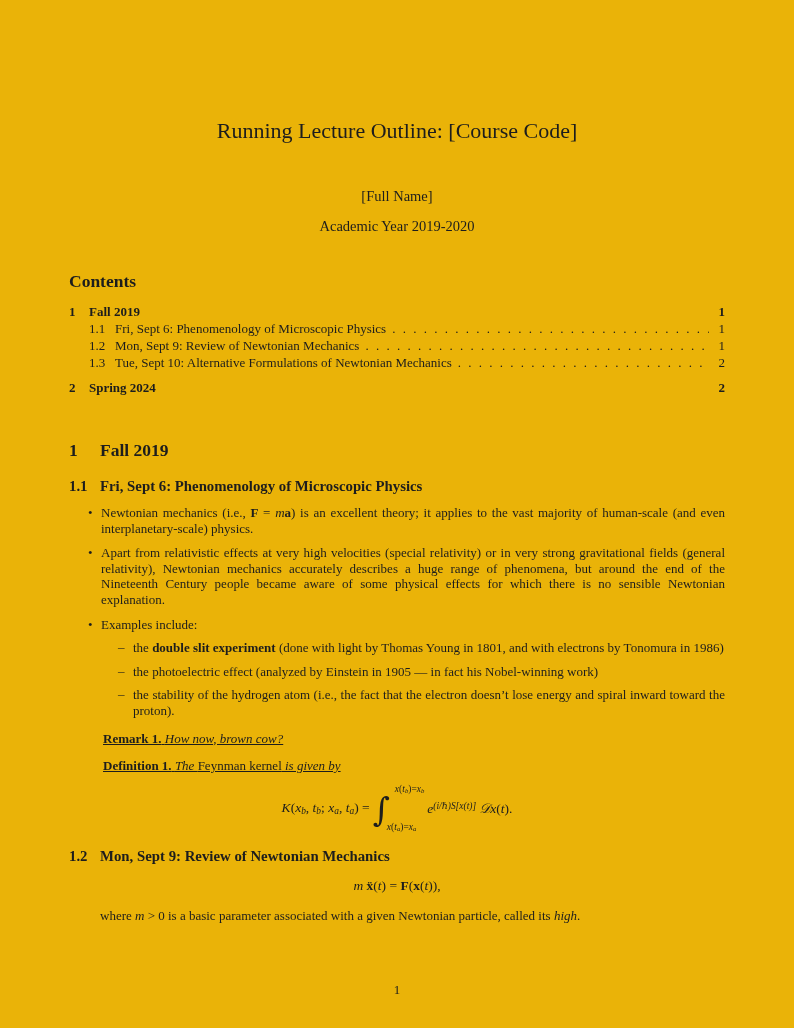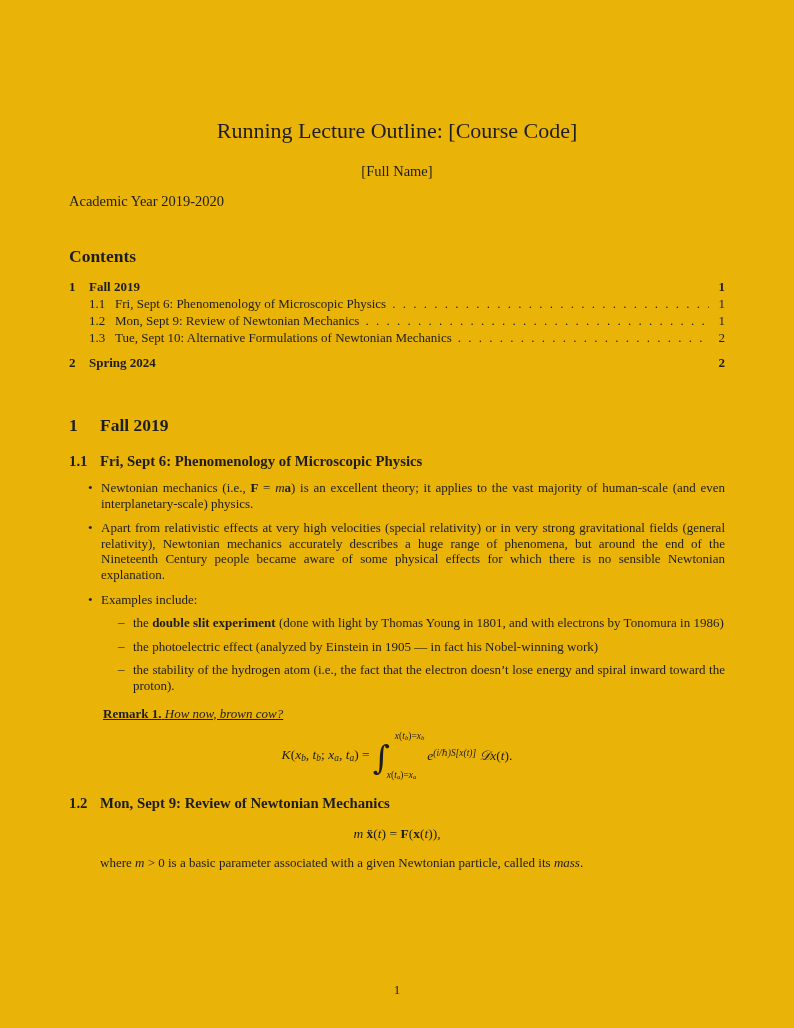--- a/index.html
+++ b/index.html
@@ -12,22 +12,22 @@
     font-family:"Liberation Serif","DejaVu Serif",serif;
     font-size:13px;
     line-height:1.2;
     box-sizing:border-box;
     padding:118px 69px 0 69px;
     overflow:hidden;
   }
 
   
   .doc-title  { text-align:center; font-size:22px; line-height:1.15; }
-  .doc-author { text-align:center; font-size:14.5px; margin-top:20px; }
-  .doc-date   { text-align:left; font-size:14.5px; margin-top:12px; }
+  .doc-author { text-align:center; font-size:14.5px; margin-top:45px; }
+  .doc-date   { text-align:center; font-size:14.5px; margin-top:12px; }
 
   
   .contents-heading { font-size:17.5px; font-weight:bold; margin-top:36px; }
   .toc { margin-top:12px; }
   .toc-row { display:flex; align-items:baseline; line-height:1.18; }
   .toc-row.l1 { font-weight:bold; margin-top:6px; }
   .toc-row.l2 { padding-left:20px; margin-top:1.5px; }
   .l1 .toc-num { width:20px; flex:none; }
   .l2 .toc-num { width:26px; flex:none; }
   .toc-label { flex:none; }
@@ -142,20 +142,24 @@
       <div class="subitem"><span>the photoelectric effect (analyzed by Einstein in 1905 — in fact his Nobel-winning work)</span></div>
       <div class="subitem"><span>the stability of the hydrogen atom (i.e., the fact that the electron doesn’t lose energy and spiral inward toward the proton).</span></div>
     </div>
   </div>
 
   <div class="thm">
     <span class="thm-label">Remark 1.</span>
     <span><span class="run-i">How now, brown cow?</span></span>
   </div>
 
+  <div class="thm">
+    <span class="thm-label">Definition 1.</span>
+    <span><span class="run-i">The </span><span>Feynman kernel</span><span class="run-i"> is given by</span></span>
+  </div>
 
   <div class="display-math">
     <span class="math-row">
       <span><span class="run-i">K</span><span>(</span><span class="run-i">x</span><span class="run-isub">b</span><span>, </span><span class="run-i">t</span><span class="run-isub">b</span><span>; </span><span class="run-i">x</span><span class="run-isub">a</span><span>, </span><span class="run-i">t</span><span class="run-isub">a</span><span>) = </span></span>
       <span class="int-sign">∫</span>
       <span class="int-limits">
         <span class="int-upper"><span class="run-i">x</span><span>(</span><span class="run-i">t</span><span class="run-isub">b</span><span>)=</span><span class="run-i">x</span><span class="run-isub">b</span></span>
         <span class="int-lower"><span class="run-i">x</span><span>(</span><span class="run-i">t</span><span class="run-isub">a</span><span>)=</span><span class="run-i">x</span><span class="run-isub">a</span></span>
       </span>
       <span><span class="run-i">e</span><span class="run-isup">(i/ℏ)S[x(t)]</span><span> </span><span class="run-scr">𝒟</span><span class="run-i">x</span><span>(</span><span class="run-i">t</span><span>).</span></span>
@@ -163,17 +167,17 @@
   </div>
 
   <div class="subsec-heading">
     <span class="sec-num">1.2</span>
     <span>Mon, Sept 9: Review of Newtonian Mechanics</span>
   </div>
 
 
   <div class="display-math"><span class="run-i">m</span><span> </span><span class="run-b">ẍ</span><span>(</span><span class="run-i">t</span><span>) = </span><span class="run-b">F</span><span>(</span><span class="run-b">x</span><span>(</span><span class="run-i">t</span><span>)),</span></div>
 
-  <div class="para"><span>where </span><span class="run-i">m</span><span> &gt; 0 is a basic parameter associated with a given Newtonian particle, called its </span><span class="run-i">mass</span><span>.</span></div>
+  <div class="para"><span>where </span><span class="run-i">m</span><span> &gt; 0 is a basic parameter associated with a given Newtonian particle, called its </span><span class="run-i">high</span><span>.</span></div>
 
   <div class="page-number">1</div>
 
 </div>
 
 </body></html>

